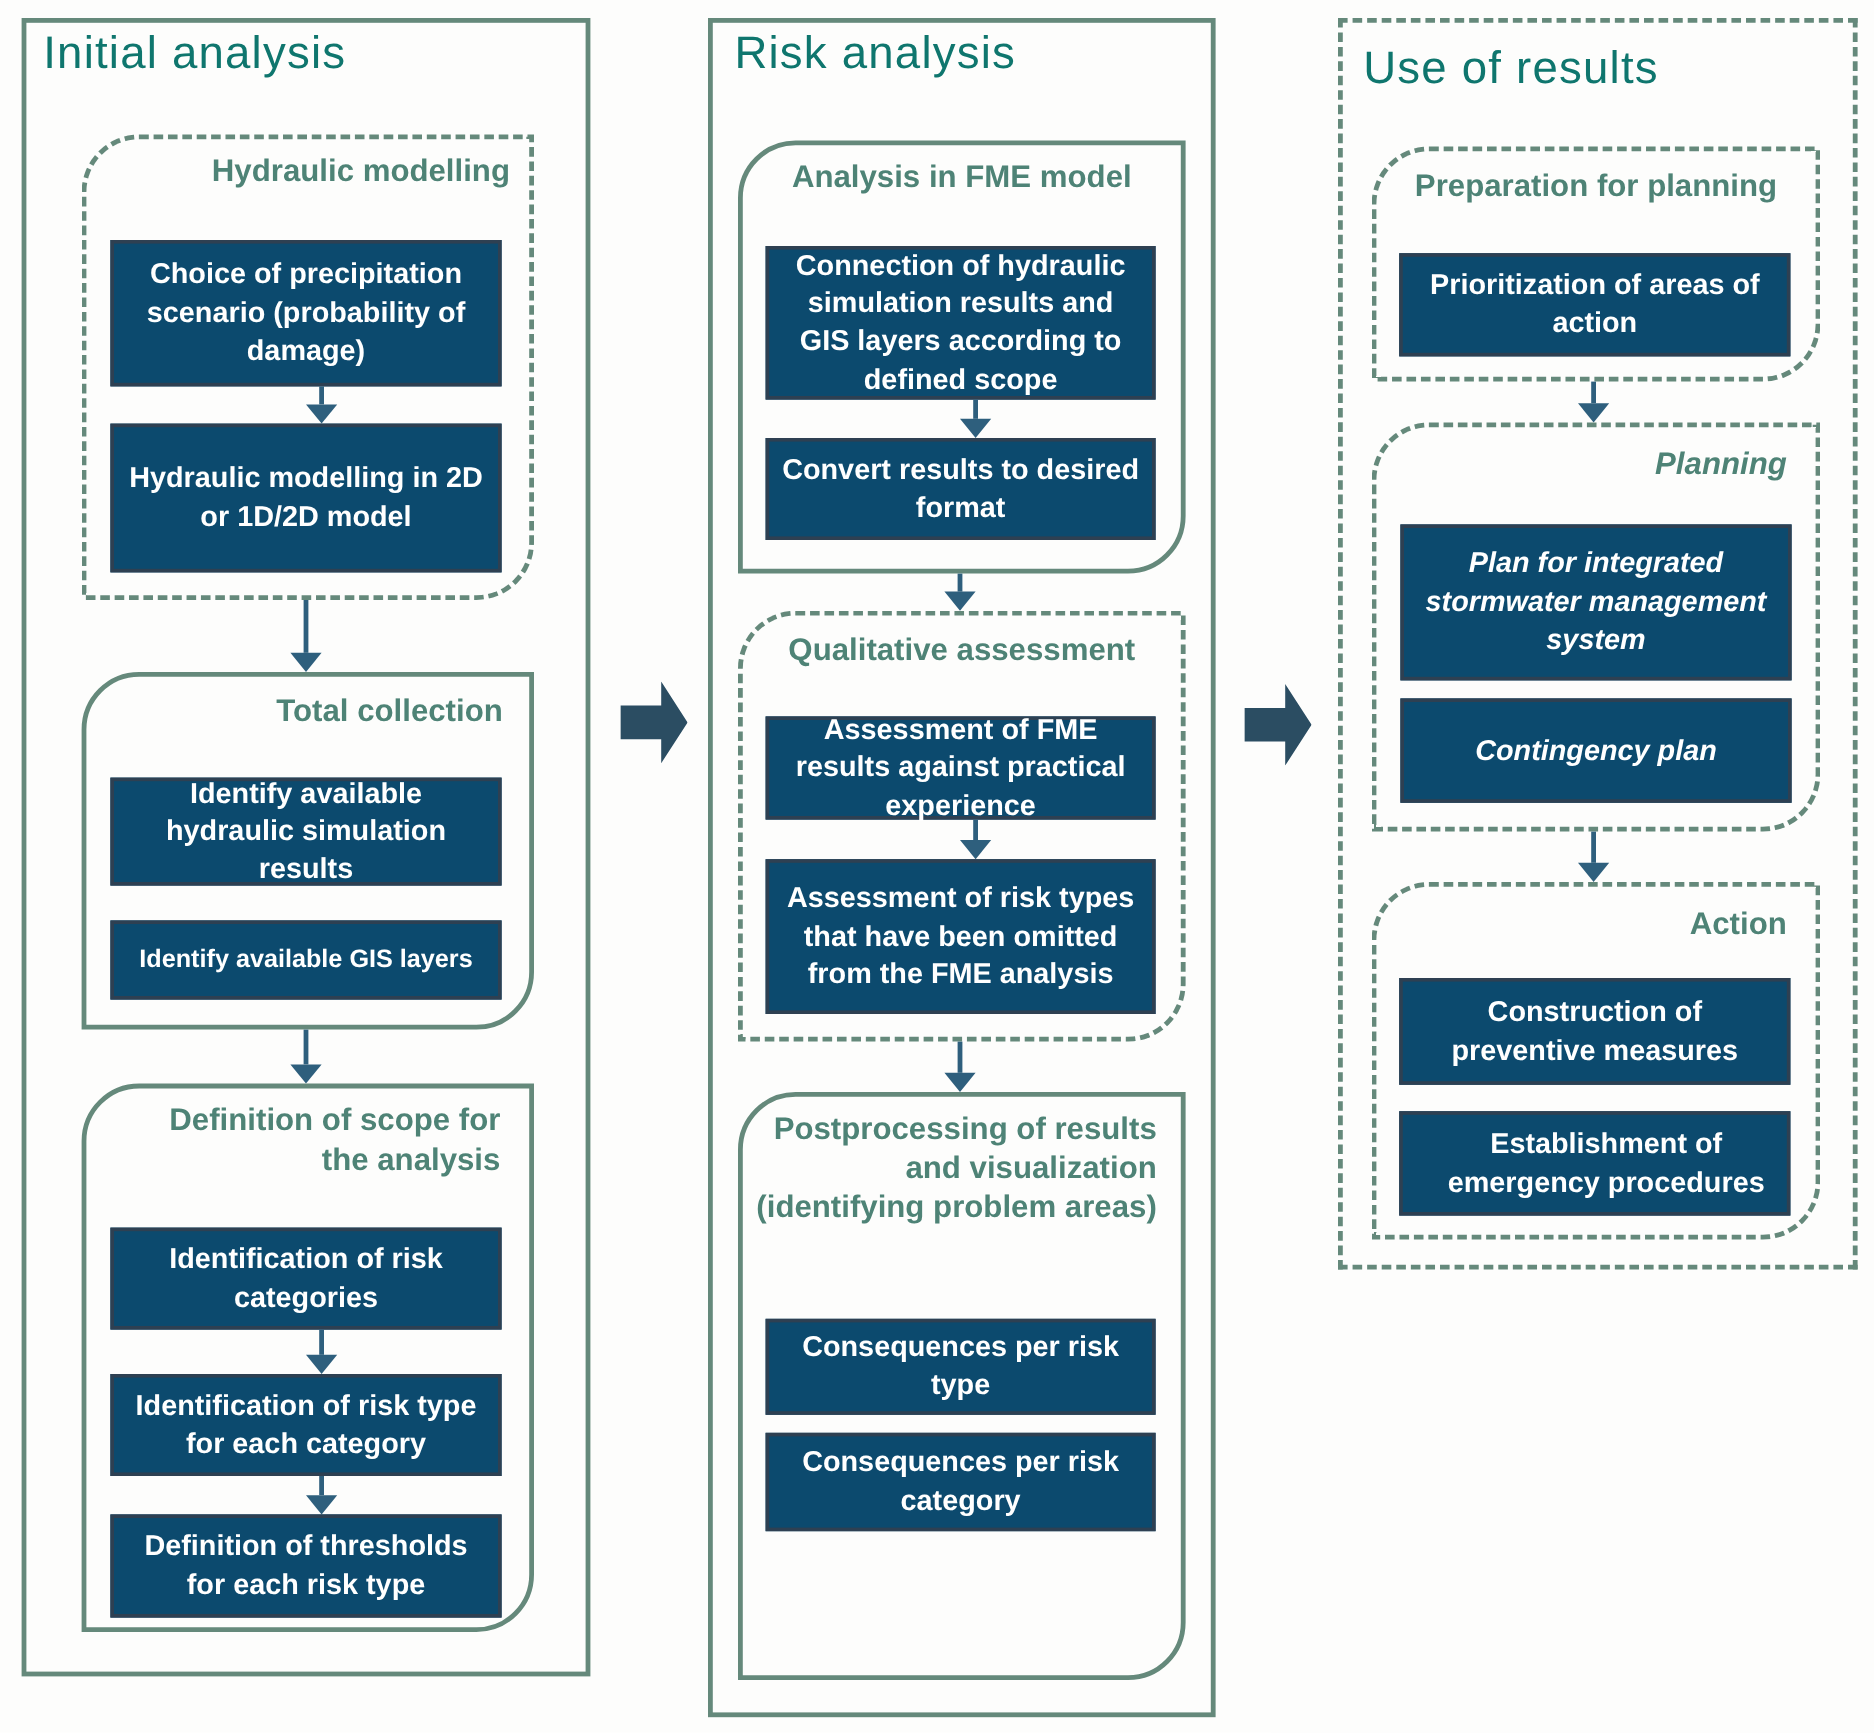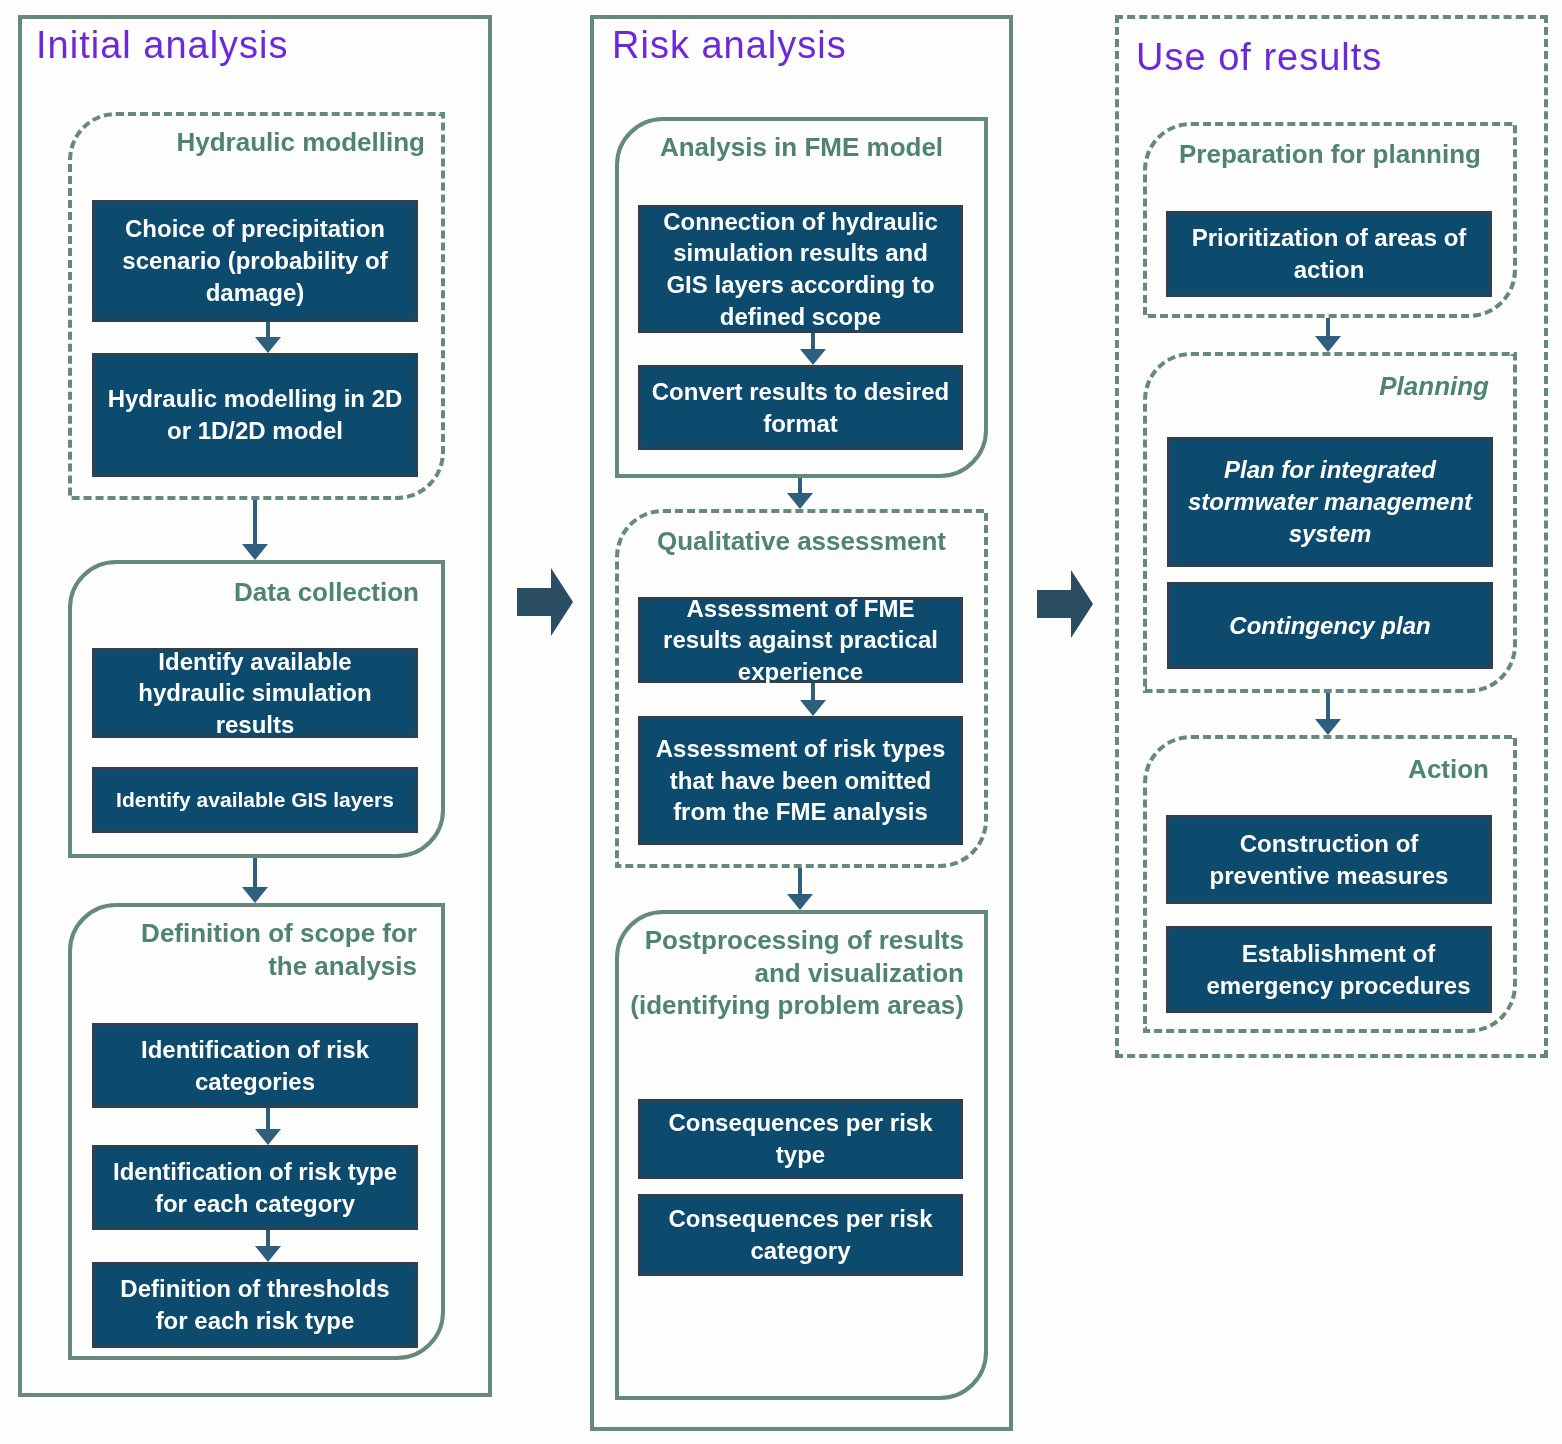--- a/index.html
+++ b/index.html
@@ -2,21 +2,21 @@
 <html><head>
 <meta charset="utf-8">
 <style>
   html,body{margin:0;padding:0;background:#ffffff;}
   #canvas{
     position:relative;width:1562px;height:1444px;background:#fdfdfc;
     font-family:"Liberation Sans", sans-serif;overflow:hidden;
   }
   .panel{position:absolute;box-sizing:border-box;border:4px solid #65897b;background:transparent;}
   .panel.dashed{border-style:dashed;}
-  .ctitle{position:absolute;color:#6d28d9;font-size:38px;letter-spacing:1px;}
+  .ctitle{position:absolute;color:#0f766e;font-size:38px;letter-spacing:1px;}
   .group{position:absolute;box-sizing:border-box;border:4px solid #65897b;border-radius:48px 0 48px 0;}
   .group.dashed{border-style:dashed;}
   .ghead{position:absolute;color:#4e8376;font-weight:bold;font-size:26px;line-height:1.25;}
   .ghead.center{left:0;right:0;text-align:center;}
   .ghead.right{text-align:right;}
   .box{
     position:absolute;box-sizing:border-box;background:#0c4a6e;border:3px solid #2e4052;
     color:#ffffff;font-weight:bold;font-size:24px;line-height:1.32;
     display:flex;align-items:center;justify-content:center;text-align:center;padding:4px 10px;
   }
@@ -43,21 +43,21 @@
       </div>
     <div class="box" style="left:20px;top:237px;width:326px;height:124px;">Hydraulic modelling in 2D or 1D/2D model</div>
   </div>
 
   <div class="v-arrow" style="left:255px;top:500px;height:60px;">
       <div class="stem"></div>
       <div class="head"></div>
     </div>
 
   <div class="group" style="left:68px;top:560px;width:377px;height:298px;">
-    <div class="ghead right" style="right:22px;top:12px;">Data collection</div>
+    <div class="ghead right" style="right:22px;top:12px;">Total collection</div>
     <div class="box" style="left:20px;top:84px;width:326px;height:90px;">Identify available hydraulic simulation results</div>
     <div class="box fs-s" style="left:20px;top:203px;width:326px;height:66px;">Identify available GIS layers</div>
   </div>
 
   <div class="v-arrow" style="left:255px;top:858px;height:45px;">
       <div class="stem"></div>
       <div class="head"></div>
     </div>
 
   <div class="group" style="left:68px;top:903px;width:377px;height:457px;">

